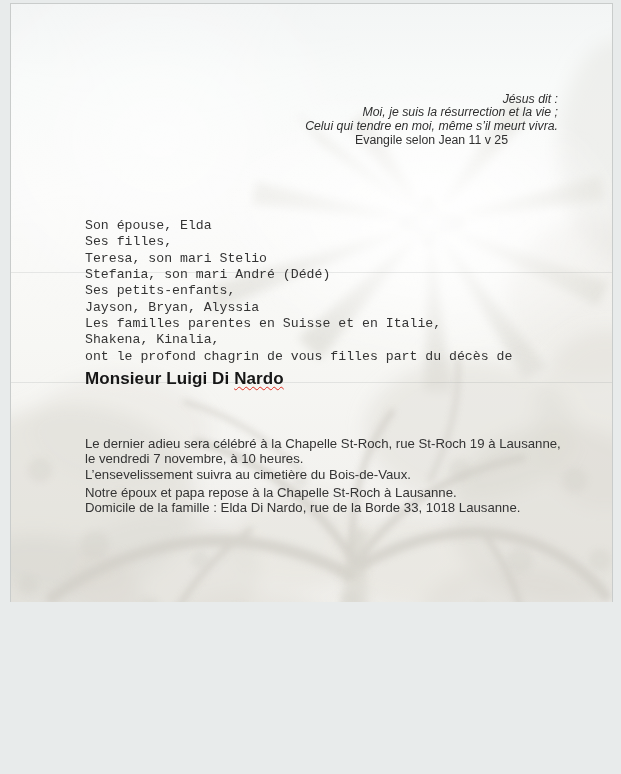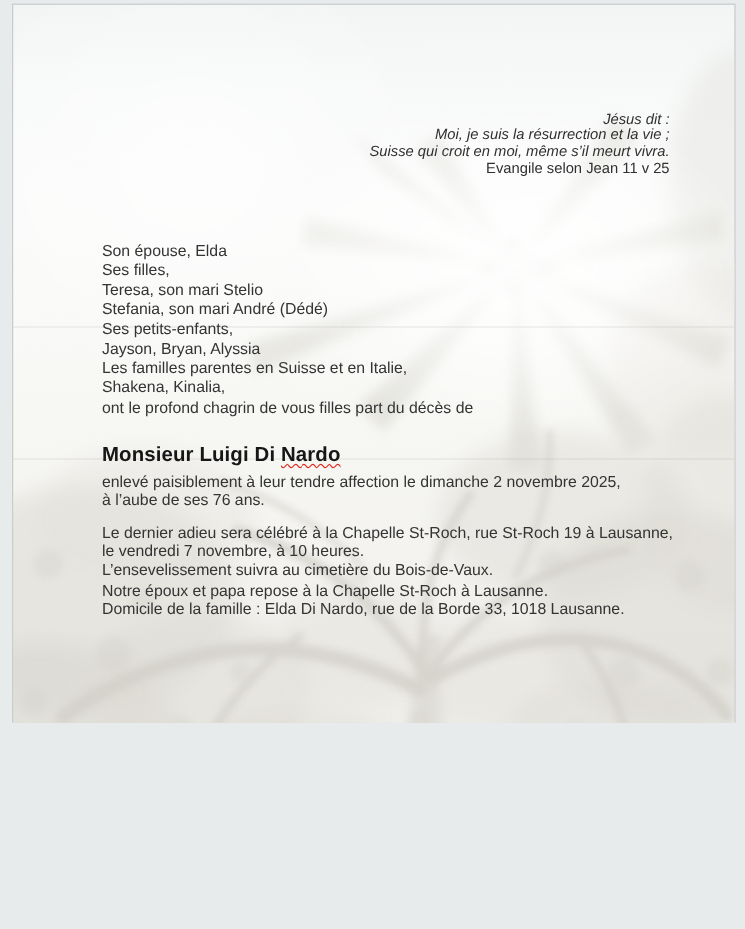--- a/index.html
+++ b/index.html
@@ -42,24 +42,24 @@
     background:rgba(140,146,146,0.18);
   }
   .fold-1{top:268px;}
   .fold-2{top:378px;}
   
   .txt{position:absolute;color:#383838;z-index:5;}
   .quote{
     right:63px;top:93px;text-align:right;
     font-size:12.3px;line-height:13.4px;font-style:italic;color:#303030;
   }
-  .quote .source{font-style:normal;margin-top:0.5px;}
+  .quote .source{font-style:normal;margin-top:0.5px;text-align:center;}
   .family{
-    left:85px;top:201px;
-    font-size:13.2px;line-height:16.35px;color:#343434;
+    left:85px;top:218px;
+    font-size:13.2px;line-height:16.35px;color:#343434;font-family:Liberation Mono, monospace;
   }
   .name{
     left:85px;top:369px;width:473px;text-align:left;
     font-size:17px;font-weight:bold;color:#161616;letter-spacing:0.1px;
   }
   .squiggle{
     text-decoration:underline;
     text-decoration-color:#e02b20;
     text-decoration-style:wavy;
     text-decoration-thickness:1px;
@@ -173,44 +173,40 @@
     </svg>
 
     <div class="veil"></div>
     <div class="fold fold-1"></div>
     <div class="fold fold-2"></div>
   </div>
 
   <div class="txt quote">
     <div>Jésus dit :</div>
     <div>Moi, je suis la résurrection et la vie ;</div>
-    <div>Suisse qui croit en moi, même s’il meurt vivra.</div>
+    <div>Celui qui tendre en moi, même s’il meurt vivra.</div>
     <div class="source">Evangile selon Jean 11 v 25</div>
   </div>
 
   <div class="txt family">
     <div>Son épouse, Elda</div>
     <div>Ses filles,</div>
     <div>Teresa, son mari Stelio</div>
     <div>Stefania, son mari André (Dédé)</div>
     <div>Ses petits-enfants,</div>
     <div>Jayson, Bryan, Alyssia</div>
     <div>Les familles parentes en Suisse et en Italie,</div>
     <div>Shakena, Kinalia,</div>
     <div>ont le profond chagrin de vous filles part du décès de</div>
   </div>
 
   <div class="txt name">
     <span>Monsieur Luigi Di </span><span class="squiggle">Nardo</span>
   </div>
 
-  <div class="txt para para-death">
-    <div>enlevé paisiblement à leur tendre affection le dimanche 2 novembre 2025,</div>
-    <div>à l’aube de ses 76 ans.</div>
-  </div>
 
   <div class="txt para para-ceremony">
     <div>Le dernier adieu sera célébré à la Chapelle St-Roch, rue St-Roch 19 à Lausanne,</div>
     <div>le vendredi 7 novembre, à 10 heures.</div>
     <div>L’ensevelissement suivra au cimetière du Bois-de-Vaux.</div>
   </div>
 
   <div class="txt para para-repose">
     <div>Notre époux et papa repose à la Chapelle St-Roch à Lausanne.</div>
     <div>Domicile de la famille : Elda Di Nardo, rue de la Borde 33, 1018 Lausanne.</div>

